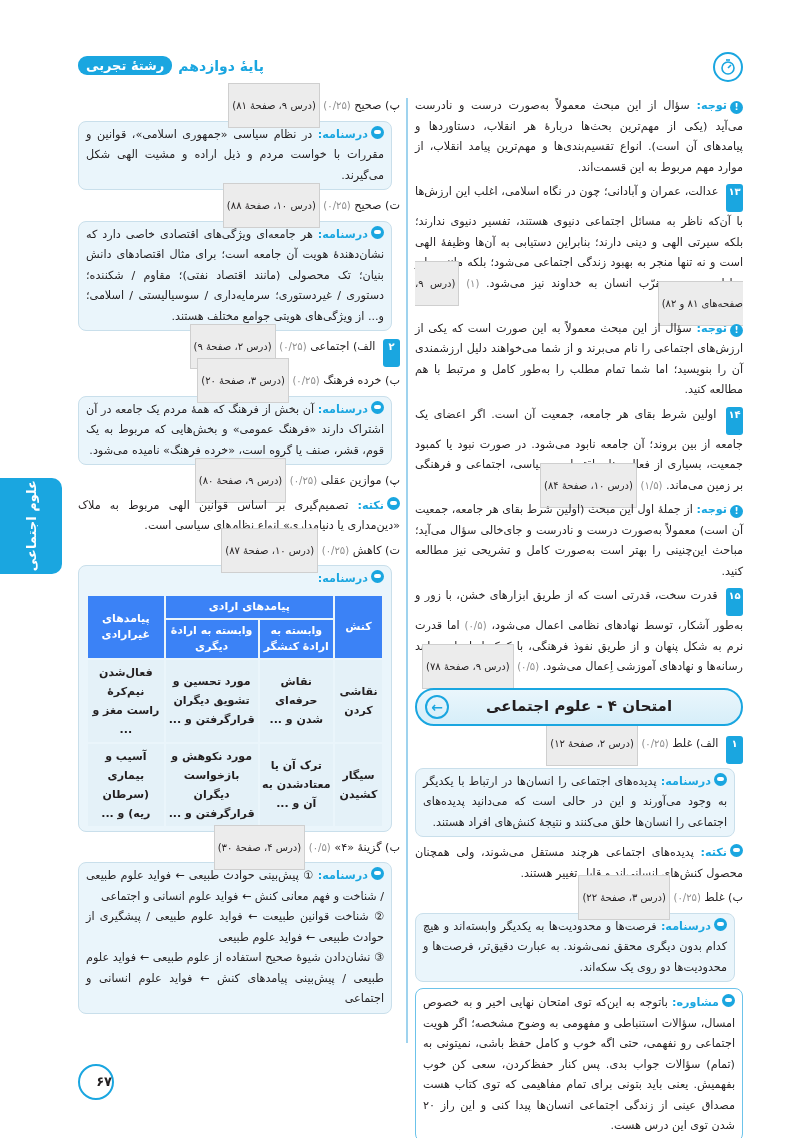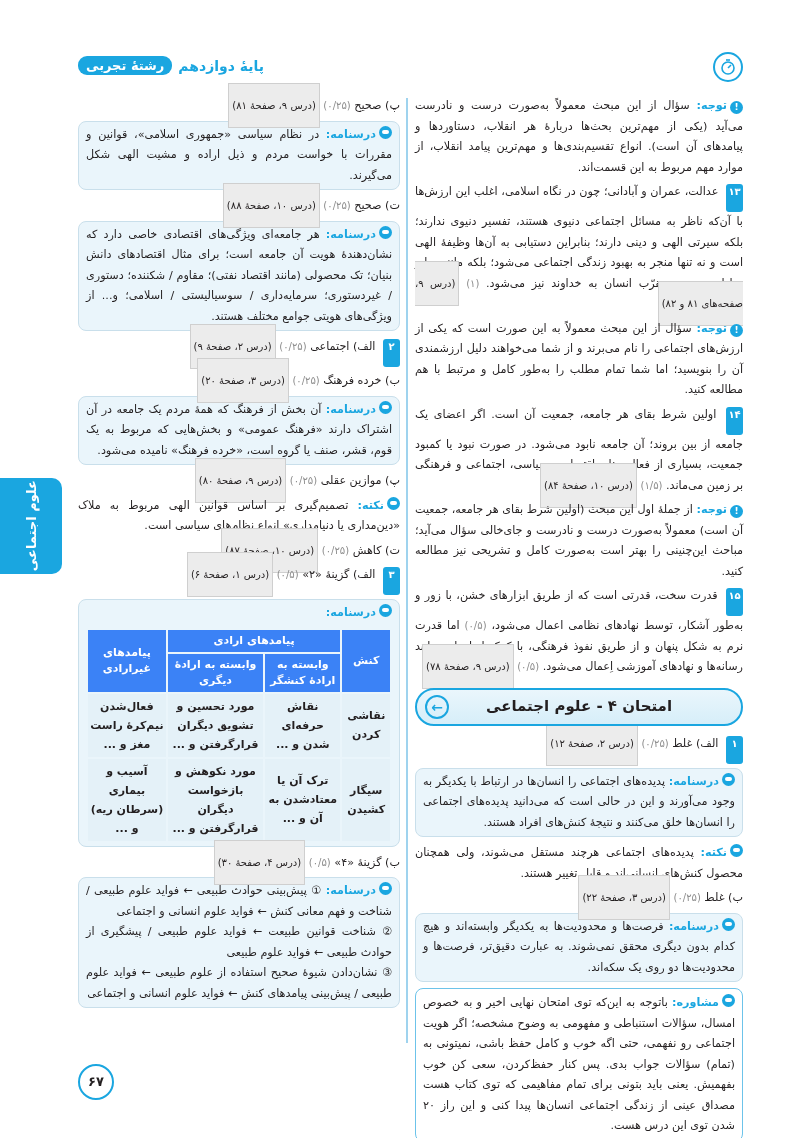--- a/index.html
+++ b/index.html
@@ -19,35 +19,35 @@
 
   .para { margin-bottom: 4px; }
   .num-badge { display: inline-block; min-width: 17px; height: 28px; background: #1aa6e0; color: #fff; font-size: 10px; font-weight: bold; text-align: center; line-height: 15px; border-radius: 3px; margin-left: 4px; padding: 0 2px; }
   .note-label { color: #1aa6e0; font-weight: bold; }
   .bang-icon { display: inline-block; width: 13px; height: 13px; border-radius: 50%; background: #1aa6e0; color: #fff; font-size: 9px; font-weight: bold; text-align: center; line-height: 13px; margin-left: 3px; vertical-align: -1px; }
   .chat-icon { display: inline-block; width: 13px; height: 13px; border-radius: 50%; background: #1aa6e0; margin-left: 3px; vertical-align: -1px; position: relative; }
   .chat-icon::after { content: ""; position: absolute; left: 3px; top: 4px; width: 7px; height: 4px; background: #fff; border-radius: 2px; }
   .score { color: #8c8c8c; font-size: 10px; }
   .ref { background: #ececec; border: 1px solid #cfcfcf; padding: 16px 3px; font-size: 10px; }
 
-  .box { background: #eaf5fb; border: 1px solid #c9dfeb; border-radius: 8px; padding: 3px 7px; margin: 2px 0 6px 0; }
+  .box { background: #eaf5fb; border: 1px solid #c9dfeb; border-radius: 8px; padding: 3px 7px; margin: 2px 8px 6px 0; }
   .box-outline { background: #fff; border: 1.5px solid #6cc3ea; border-radius: 8px; padding: 4px 7px; margin: 4px 0; }
 
   .exam-banner { margin: 10px 0 8px 0; height: 38px; border: 2px solid #1aa6e0; border-radius: 20px; background: linear-gradient(#eaf6fc, #d6eef9); display: flex; align-items: center; justify-content: center; position: relative; }
   .exam-title { font-weight: bold; font-size: 15px; color: #231f20; }
   .arrow-icon { position: absolute; left: 8px; top: 5px; width: 24px; height: 24px; border: 2px solid #1aa6e0; border-radius: 50%; color: #1aa6e0; text-align: center; line-height: 20px; font-size: 14px; font-weight: bold; }
 
   .concept-table { width: 100%; border-collapse: separate; border-spacing: 2px; font-size: 11px; margin-top: 4px; direction: rtl; }
   .concept-table th { background: #3b82f6; color: #fff; font-weight: bold; text-align: center; padding: 3px 2px; line-height: 16px; }
   .concept-table td { background: #e4f1f8; text-align: center; padding: 3px 2px; line-height: 19px; font-weight: bold; }
 
   .side-tab { position: absolute; left: 0; top: 478px; width: 62px; height: 96px; background: #1aa6e0; border-radius: 0 10px 10px 0; display: flex; align-items: center; justify-content: center; }
   .side-tab span { writing-mode: vertical-rl; transform: rotate(180deg); color: #fff; font-weight: bold; font-size: 13px; }
 
-  .page-number { position: absolute; left: 78px; top: 1064px; width: 36px; height: 36px; border: 2.5px solid #1aa6e0; border-radius: 50%; text-align: center; line-height: 31px; font-size: 13px; font-weight: bold; }
+  .page-number { position: absolute; left: 78px; top: 1064px; width: 36px; height: 36px; border: 2.5px solid #1aa6e0; border-radius: 50%; line-height: 31px; font-size: 13px; font-weight: bold; }
 </style>
 </head>
 <body>
 
 <div class="page-header">
   <div class="header-title">
     <span class="header-grade">پایهٔ دوازدهم</span>
     <span class="header-track">رشتهٔ تجربی</span>
   </div>
   <div class="stopwatch-icon">
@@ -170,26 +170,20 @@
   </div>
   <div class="para">
     <span class="chat-icon"></span><span class="note-label">نکته:</span>
     <span>تصمیم‌گیری بر اساس قوانین الهی مربوط به ملاک «دین‌مداری یا دنیامداری» انواع نظام‌های سیاسی است.</span>
   </div>
   <div class="para">
     <span>ت) کاهش</span>
     <span class="score">(۰/۲۵)</span>
     <span class="ref">(درس ۱۰، صفحهٔ ۸۷)</span>
   </div>
-  <div class="para">
-    <span class="num-badge">۳</span>
-    <span>الف) گزینهٔ «۲»</span>
-    <span class="score">(۰/۵)</span>
-    <span class="ref">(درس ۱، صفحهٔ ۶)</span>
-  </div>
   <div class="box">
     <span class="chat-icon"></span><span class="note-label">درسنامه:</span>
     <table class="concept-table">
       <tbody>
           <tr>
         <th rowspan="2">کنش</th>
         <th colspan="2">پیامدهای ارادی</th>
         <th rowspan="2">پیامدهای غیرارادی</th>
       </tr>
       <tr>

